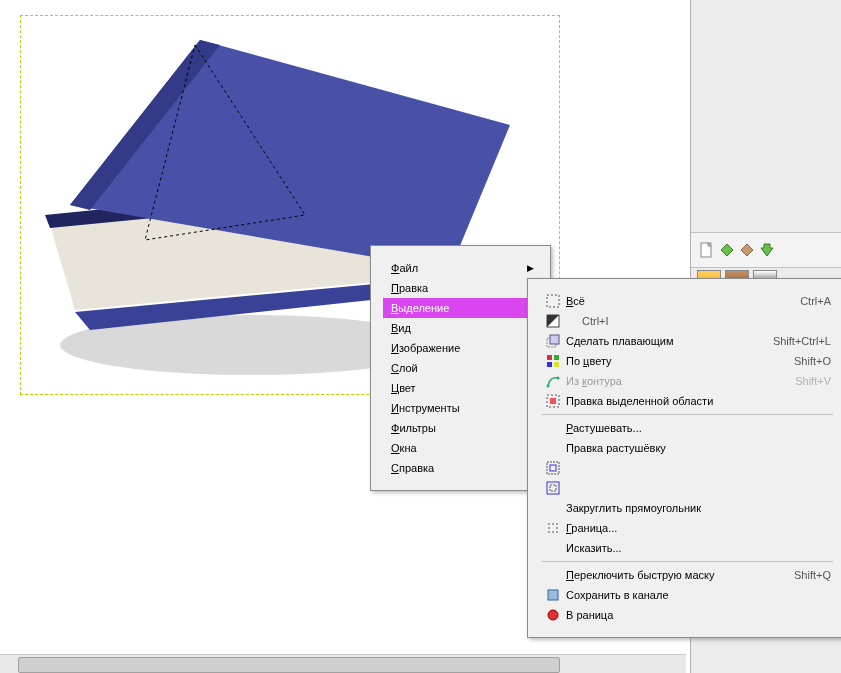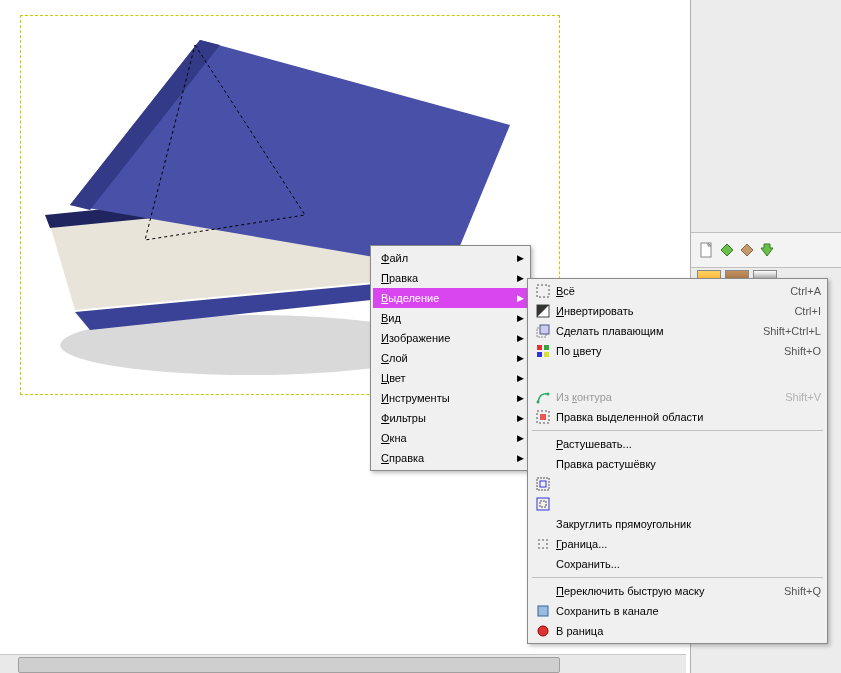--- a/index.html
+++ b/index.html
@@ -86,21 +86,21 @@
   width: 100%;
   height: 100%;
 }
 
 
 .menu {
   position: absolute;
   background: #f0f0f0;
   border: 1px solid #8a8a8a;
   box-shadow: 2px 2px 4px rgba(0,0,0,0.25);
-  padding: 2px;
+  padding: 12px;
   min-width: 150px;
 }
 .menu-item {
   display: flex;
   align-items: center;
   height: 20px;
   padding: 0 4px;
   cursor: default;
   position: relative;
 }
@@ -128,21 +128,21 @@
   height: 1px;
   margin: 3px 2px;
   background: #c0c0c0;
 }
 .menu-item .micon {
   width: 18px;
   display: flex;
   align-items: center;
   justify-content: center;
 }
-.menu-item.disabled { color: #9a9a9a; margin-top: 26px; }
+.menu-item.disabled { color: #9a9a9a; }
 .menu-item.disabled .shortcut { color: #b0b0b0; }
 
 #menu-main { left: 370px; top: 245px; width: 155px; }
 #menu-sub  { left: 527px; top: 278px; width: 295px; }
 
 
 .hscroll {
   position: absolute;
   left: 0;
   bottom: 0;
@@ -274,21 +274,20 @@
       <span class="label"><span class="u">В</span>сё</span>
       <span class="shortcut">Ctrl+A</span>
     </div>
     <div class="menu-item">
       <span class="micon">
         <svg width="14" height="14">
           <rect x="1" y="1" width="12" height="12" fill="#fff" stroke="#444"></rect>
           <polygon points="1,1 13,1 1,13" fill="#333"></polygon>
         </svg>
       </span>
-      <span class="label"><span class="u">И</span>нвертировать</span>
       <span class="shortcut">Ctrl+I</span>
     </div>
     <div class="menu-item">
       <span class="micon">
         <svg width="14" height="14">
           <rect x="1" y="4" width="9" height="9" fill="none" stroke="#888" stroke-dasharray="2,1"></rect>
           <rect x="4" y="1" width="9" height="9" fill="#cce" stroke="#558"></rect>
         </svg>
       </span>
       <span class="label">Сделать плавающим</span>
@@ -365,21 +364,21 @@
           <circle cx="11" cy="7" r="1" fill="#888"></circle>
           <circle cx="3" cy="11" r="1" fill="#888"></circle>
           <circle cx="7" cy="11" r="1" fill="#888"></circle>
           <circle cx="11" cy="11" r="1" fill="#888"></circle>
         </svg>
       </span>
       <span class="label"><span class="u">Г</span>раница...</span>
     </div>
     <div class="menu-item">
       <span class="micon"></span>
-      <span class="label">Сохранить...</span>
+      <span class="label">Исказить...</span>
     </div>
     <div class="menu-sep"></div>
     <div class="menu-item">
       <span class="micon"></span>
       <span class="label"><span class="u">П</span>ереключить быструю маску</span>
       <span class="shortcut">Shift+Q</span>
     </div>
     <div class="menu-item">
       <span class="micon">
         <svg width="14" height="14">

